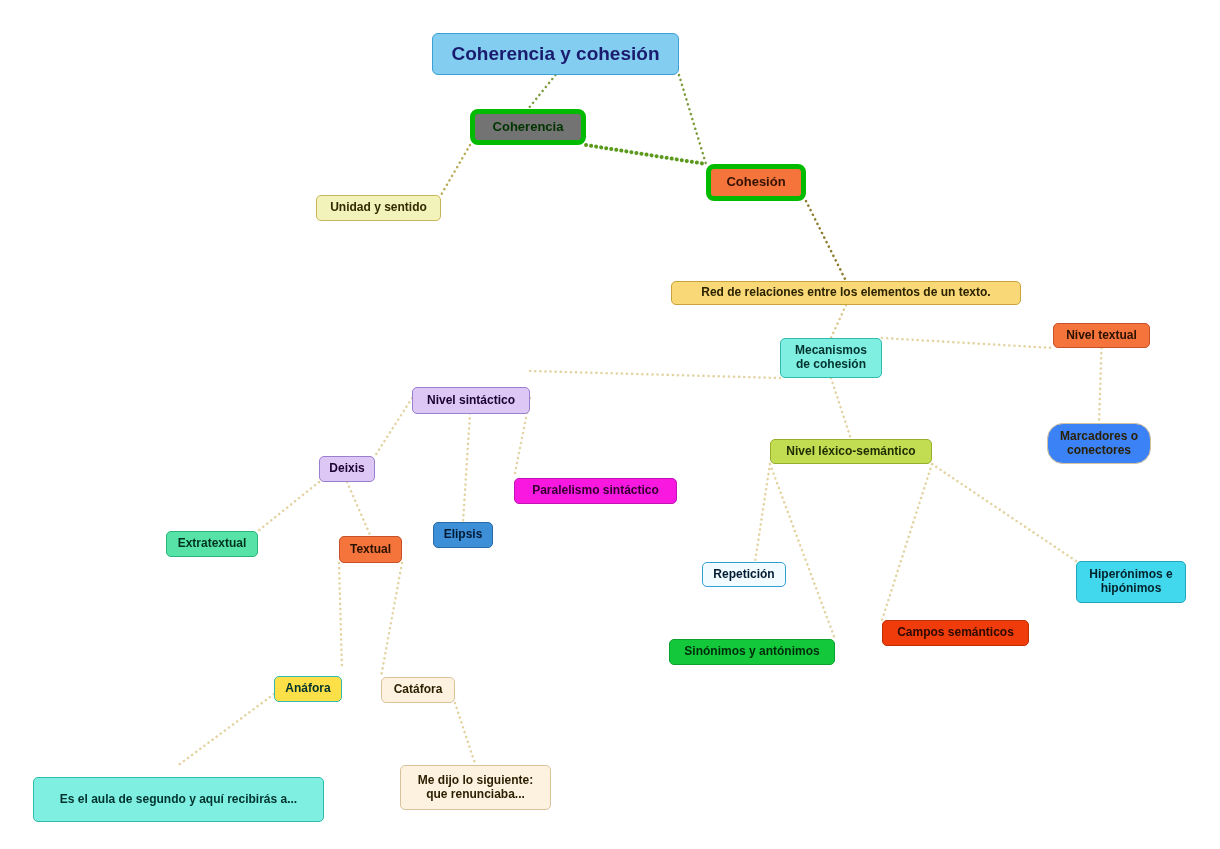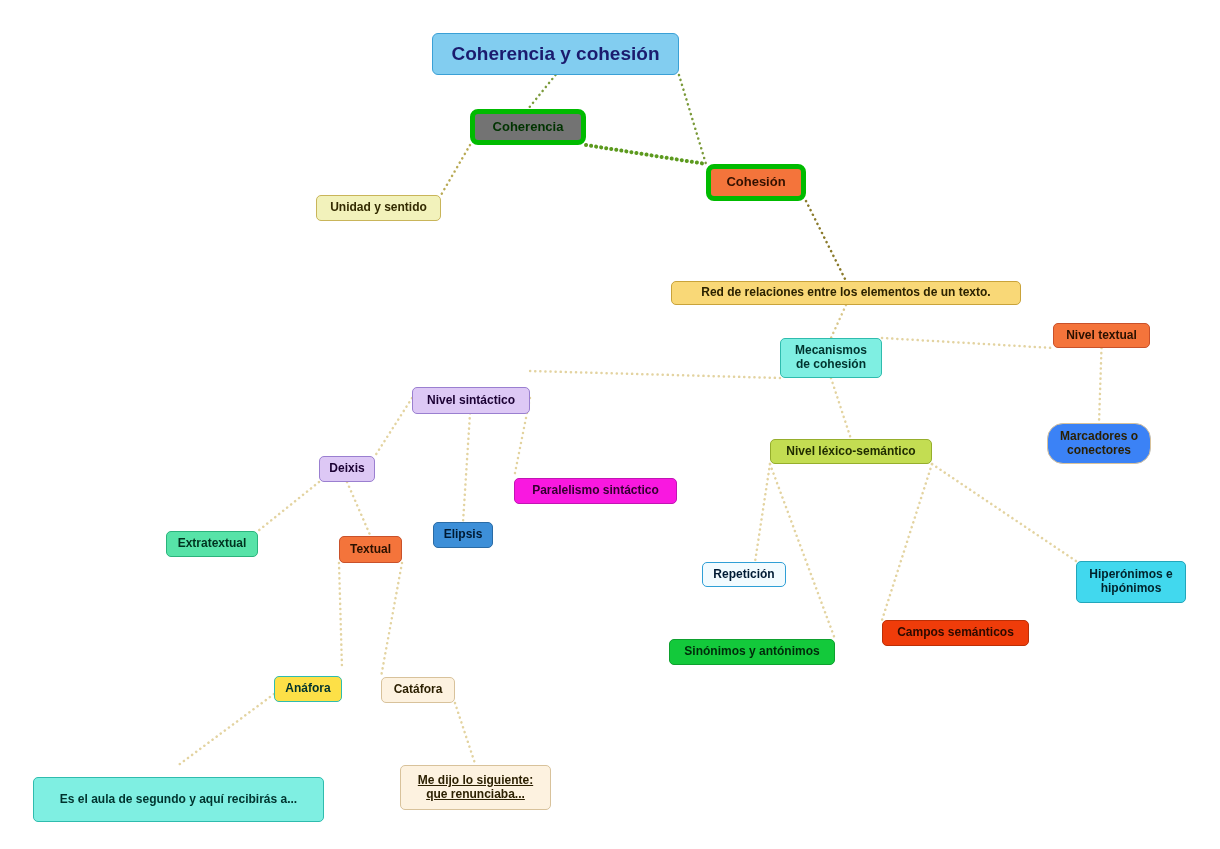--- a/index.html
+++ b/index.html
@@ -86,16 +86,16 @@
       <div class="node" style="left: 166px; top: 531px; width: 92px; height: 26px; background: rgb(87, 227, 168); border: 1px solid rgb(43, 179, 124); color: rgb(0, 51, 31); font-size: 12px; border-radius: 5px;">Extratextual</div>
       <div class="node" style="left: 339px; top: 536px; width: 63px; height: 27px; background: rgb(244, 116, 59); border: 1px solid rgb(201, 81, 42); color: rgb(43, 17, 0); font-size: 12px; border-radius: 5px;">Textual</div>
       <div class="node" style="left: 702px; top: 562px; width: 84px; height: 25px; background: rgb(242, 251, 255); border: 1px solid rgb(47, 159, 214); color: rgb(0, 26, 51); font-size: 12px; border-radius: 5px;">Repetición</div>
       <div class="node" style="left: 1076px; top: 561px; width: 110px; height: 42px; background: rgb(65, 216, 238); border: 1px solid rgb(34, 166, 187); color: rgb(0, 34, 43); font-size: 12px; border-radius: 5px;">Hiperónimos e
 hipónimos</div>
       <div class="node" style="left: 882px; top: 620px; width: 147px; height: 26px; background: rgb(239, 60, 10); border: 1px solid rgb(188, 47, 6); color: rgb(43, 10, 0); font-size: 12px; border-radius: 5px;">Campos semánticos</div>
       <div class="node" style="left: 669px; top: 639px; width: 166px; height: 26px; background: rgb(19, 201, 59); border: 1px solid rgb(14, 160, 46); color: rgb(0, 43, 10); font-size: 12px; border-radius: 5px;">Sinónimos y antónimos</div>
       <div class="node" style="left: 274px; top: 668px; width: 68px; height: 26px; background: #fde047; border: 1px solid rgb(47, 188, 174); color: rgb(0, 51, 46); font-size: 12px; border-radius: 5px; margin-top: 8px;">Anáfora</div>
       <div class="node" style="left: 381px; top: 677px; width: 74px; height: 26px; background: rgb(253, 242, 224); border: 1px solid rgb(216, 194, 155); color: rgb(43, 31, 0); font-size: 12px; border-radius: 5px;">Catáfora</div>
       <div class="node" style="left: 33px; top: 765px; width: 291px; height: 45px; background: rgb(127, 239, 226); border: 1px solid rgb(47, 188, 174); color: rgb(0, 51, 46); font-size: 12px; border-radius: 5px; margin-top: 12px;">Es el aula de segundo y aquí recibirás a...</div>
-      <div class="node" style="left: 400px; top: 765px; width: 151px; height: 45px; background: rgb(253, 242, 224); border: 1px solid rgb(216, 194, 155); color: rgb(43, 31, 0); font-size: 12px; border-radius: 5px; text-decoration: underline;">Me dijo lo siguiente:
+      <div class="node" style="left: 400px; top: 765px; width: 151px; height: 45px; background: rgb(253, 242, 224); border: 1px solid rgb(216, 194, 155); color: rgb(43, 31, 0); font-size: 12px; border-radius: 5px;">Me dijo lo siguiente:
 que renunciaba...</div>
     </div>
 </div>
 
 </body></html>

